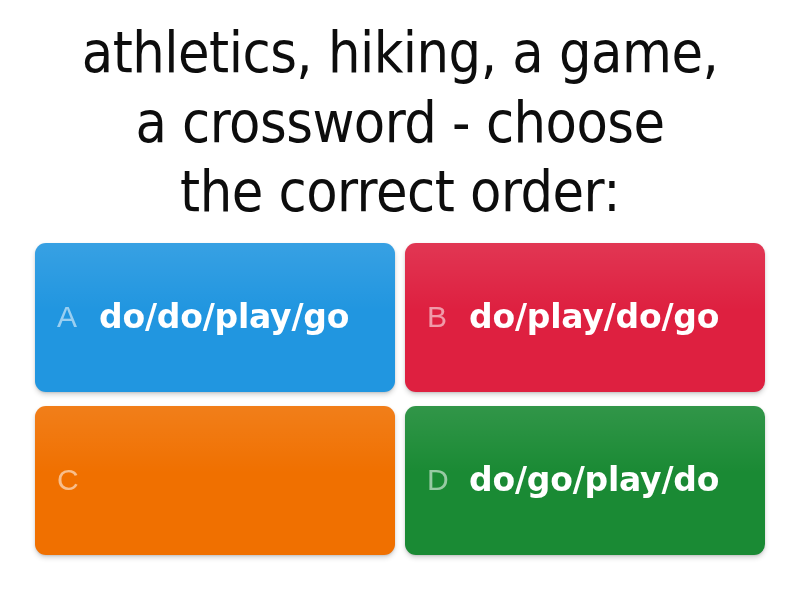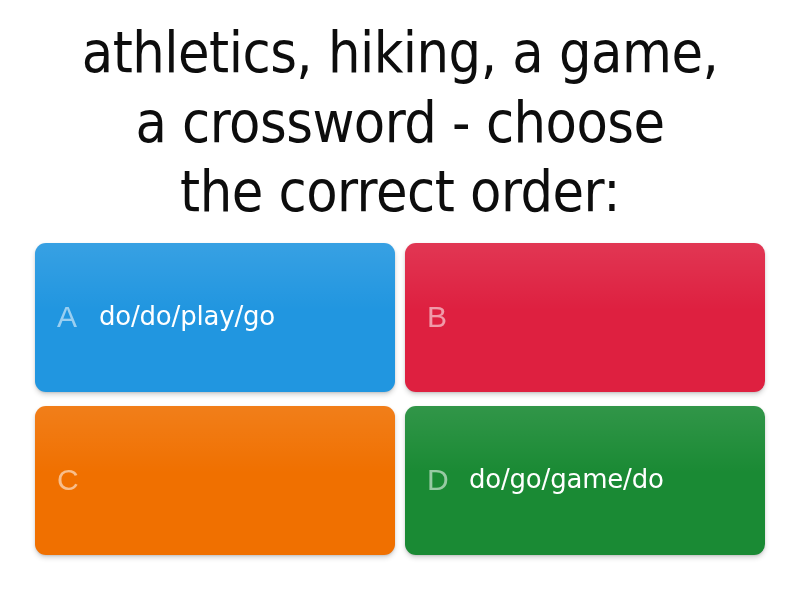--- a/index.html
+++ b/index.html
@@ -86,22 +86,22 @@
     color: rgba(255, 255, 255, 0.55);
     line-height: 1;
     flex: 0 0 auto;
     width: 42px;
     position: relative;
     z-index: 1;
   }
 
   .answer-text {
     font-family: "DejaVu Sans", "Liberation Sans", sans-serif;
-    font-size: 26px;
-    font-weight: 400;
+    font-size: 33px;
+    font-weight: 700;
     color: #ffffff;
     line-height: 1.15;
     letter-spacing: -0.2px;
     position: relative;
     z-index: 1;
   }
 
   .card-a { background: #2196e0; }
   .card-b { background: #de2040; }
   .card-c { background: #f07000; }
@@ -120,25 +120,26 @@
 
   <div class="answers-grid">
 
     <div class="answer-card card-a">
       <span class="answer-letter">A</span>
       <span class="answer-text">do/do/play/go</span>
     </div>
 
     <div class="answer-card card-b">
       <span class="answer-letter">B</span>
+      <span class="answer-text">do/play/do/go</span>
     </div>
 
     <div class="answer-card card-c">
       <span class="answer-letter">C</span>
     </div>
 
     <div class="answer-card card-d">
       <span class="answer-letter">D</span>
-      <span class="answer-text">do/go/game/do</span>
+      <span class="answer-text">do/go/play/do</span>
     </div>
 
   </div>
 </div>
 
 </body></html>

